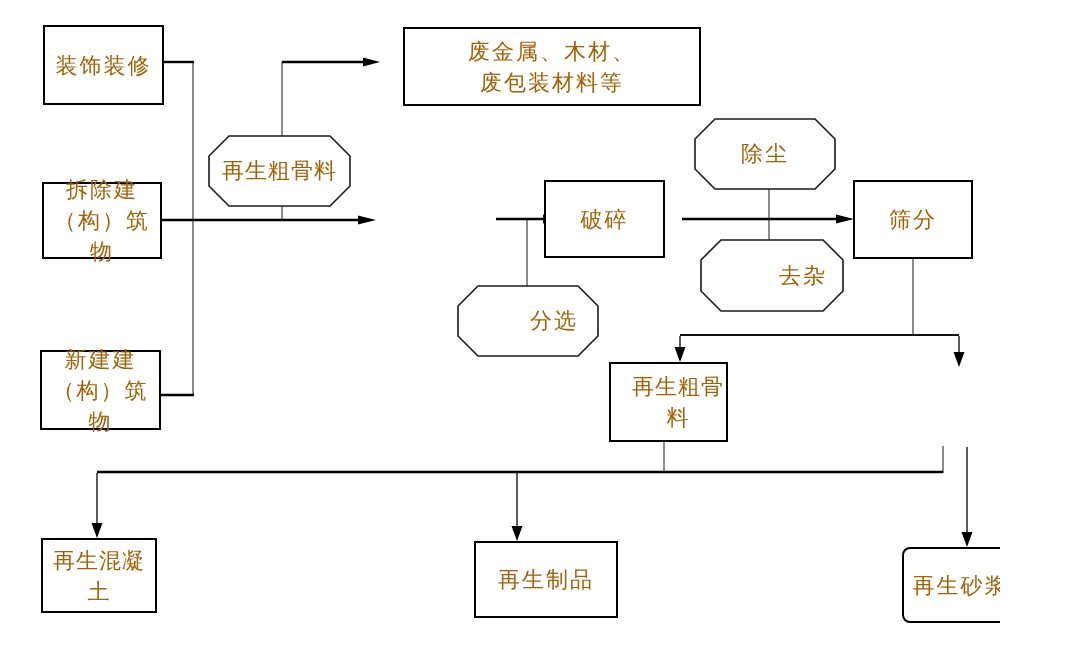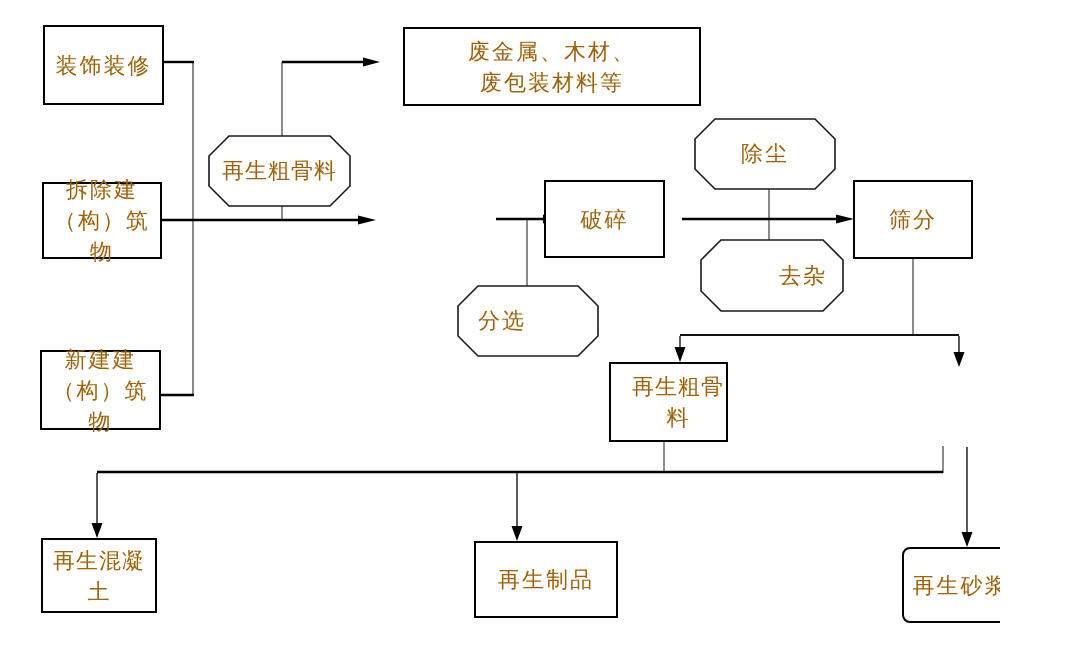--- a/index.html
+++ b/index.html
@@ -126,19 +126,19 @@
 
 
   <div class="box" style="left:41px;  top:538px; width:116px; height:75px; letter-spacing:1px;">再生混凝土</div>
 
   <div class="box" style="left:459px; top:541px; width:144px; height:77px;margin-left:15px;">再生制品</div>
 
   <div class="box" style="left:902px; top:547px; width:117px; height:76px;border-radius:8px;">再生砂浆</div>
 
   <div class="octa-label" style="left:209px; top:136px; width:141px; height:70px; letter-spacing:1px;">再生粗骨料</div>
 
-  <div class="octa-label" style="left:432px; top:286px; width:140px; height:70px;">分选</div>
+  <div class="octa-label" style="left:484px; top:286px; width:140px; height:70px;">分选</div>
 
   <div class="octa-label" style="left:695px; top:119px; width:140px; height:70px;">除尘</div>
 
   <div class="octa-label" style="left:701px; top:240px; width:142px; height:71px;margin-left:31px;">去杂</div>
 
 </div>
 
 </body></html>

